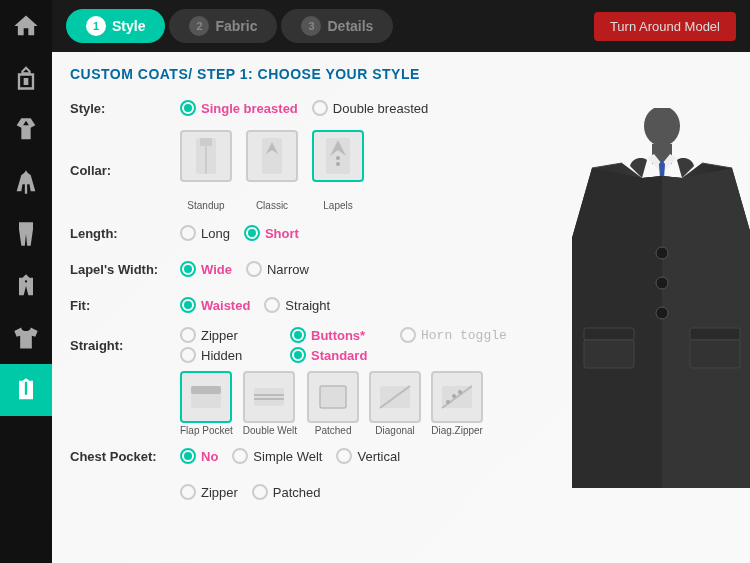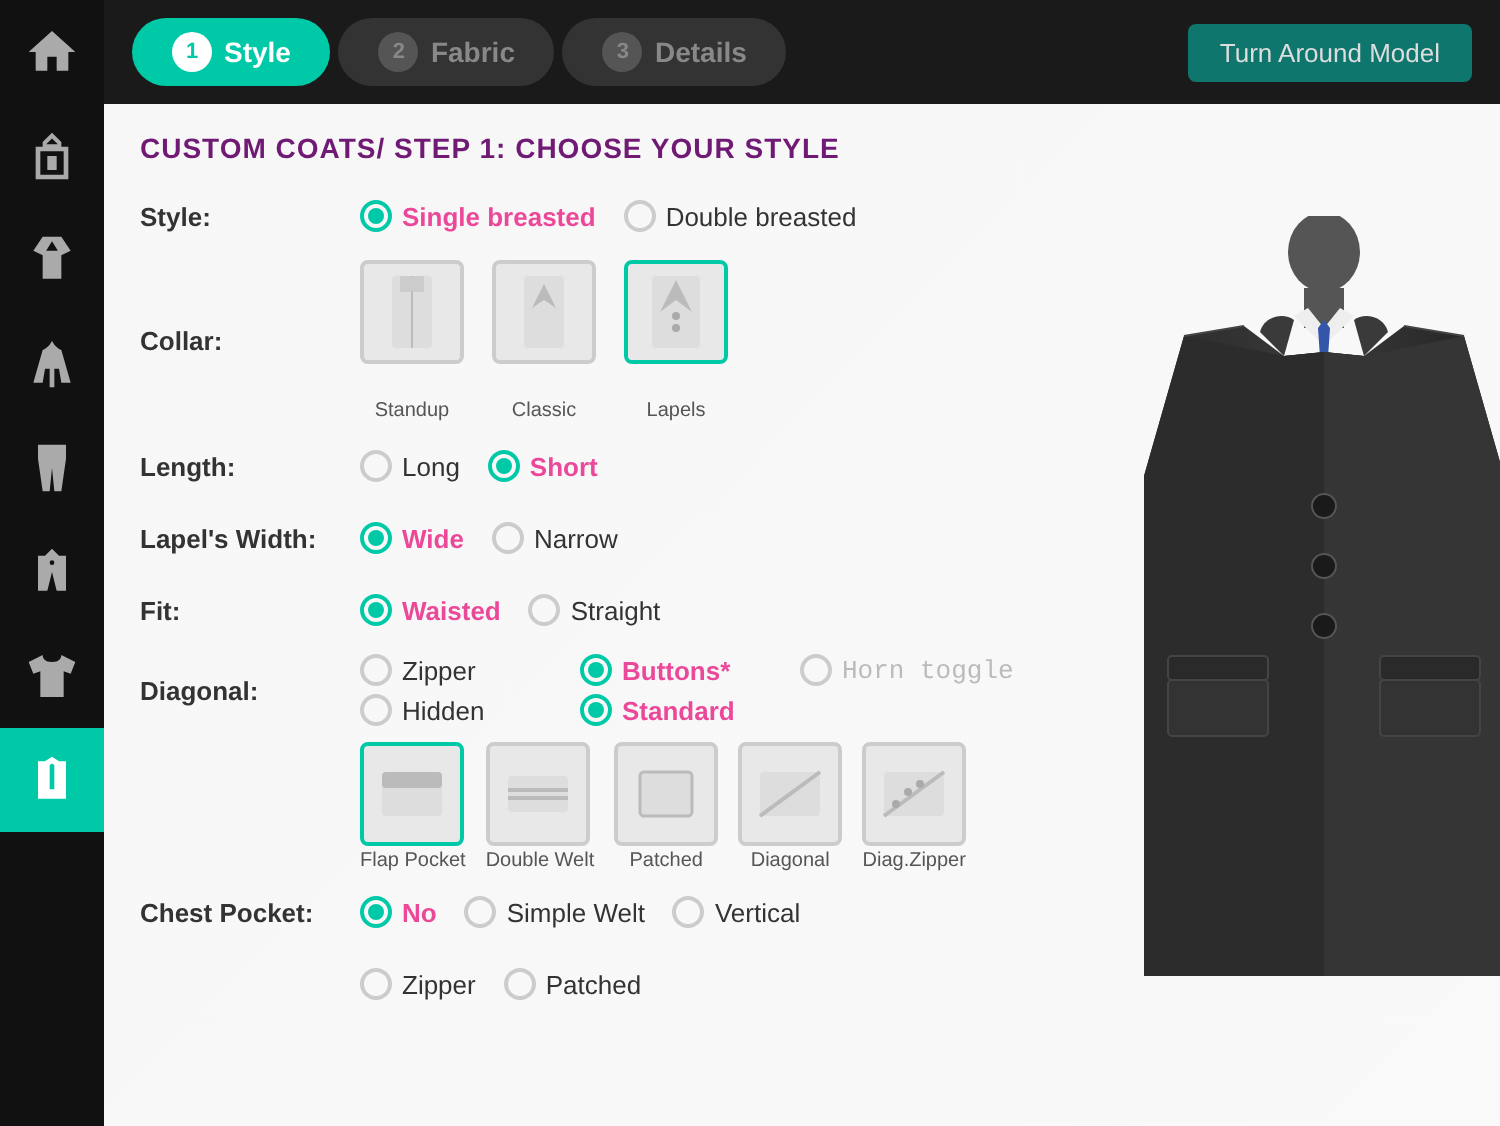--- a/index.html
+++ b/index.html
@@ -73,21 +73,21 @@
     .step-circle {
       width: 20px; height: 20px;
       border-radius: 50%;
       display: flex; align-items: center; justify-content: center;
       font-size: 11px; font-weight: bold;
     }
     .step-btn.active .step-circle { background: #fff; color: #00c9a7; }
     .step-btn.inactive .step-circle { background: #555; color: #888; }
     #turn-around-btn {
       margin-left: auto;
-      background: #0f766e;
+      background: #b91c1c;
       color: #ddd;
       border: none;
       padding: 7px 16px;
       border-radius: 4px;
       cursor: pointer;
       font-size: 13px;
     }
 
     
     #content {
@@ -101,21 +101,21 @@
     
     #form-panel {
       width: 510px;
       padding: 14px 18px;
       overflow-y: auto;
       flex-shrink: 0;
     }
     #form-title {
       font-size: 14px;
       font-weight: bold;
-      color: #701a75;
+      color: #0369a1;
       margin-bottom: 12px;
       letter-spacing: 0.5px;
     }
 
     .form-row {
       display: flex;
       align-items: center;
       margin-bottom: 8px;
       min-height: 28px;
     }
@@ -373,21 +373,21 @@
             <span class="radio-label selected">Waisted</span>
           </div>
           <div class="radio-option">
             <div class="radio-circle"></div>
             <span class="radio-label">Straight</span>
           </div>
         </div>
       </div>
 
       <div class="form-row">
-        <div class="form-label">Diagonal:</div>
+        <div class="form-label">Straight:</div>
         <div style="display:grid; grid-template-columns: 110px 110px 120px; grid-template-rows: auto auto; gap: 4px 0;">
           <div class="radio-option">
             <div class="radio-circle"></div>
             <span class="radio-label">Zipper</span>
           </div>
           <div class="radio-option">
             <div class="radio-circle selected"></div>
             <span class="radio-label selected">Buttons*</span>
           </div>
           <div class="radio-option">

